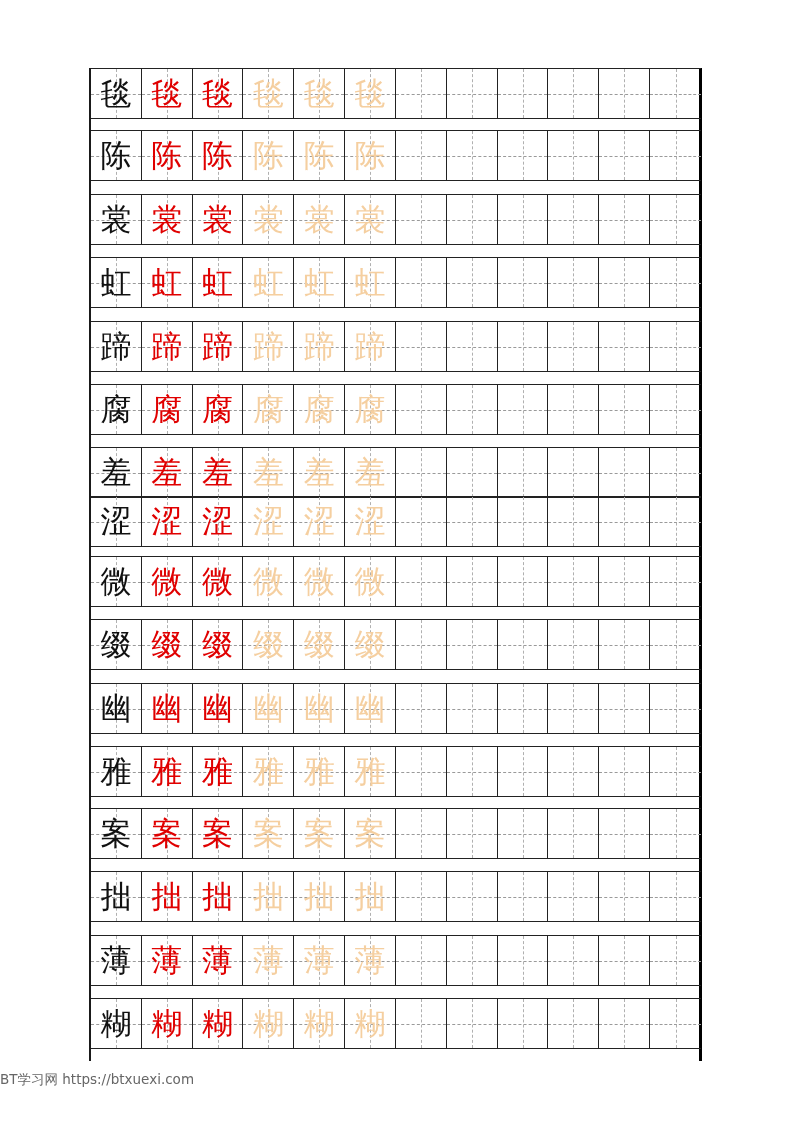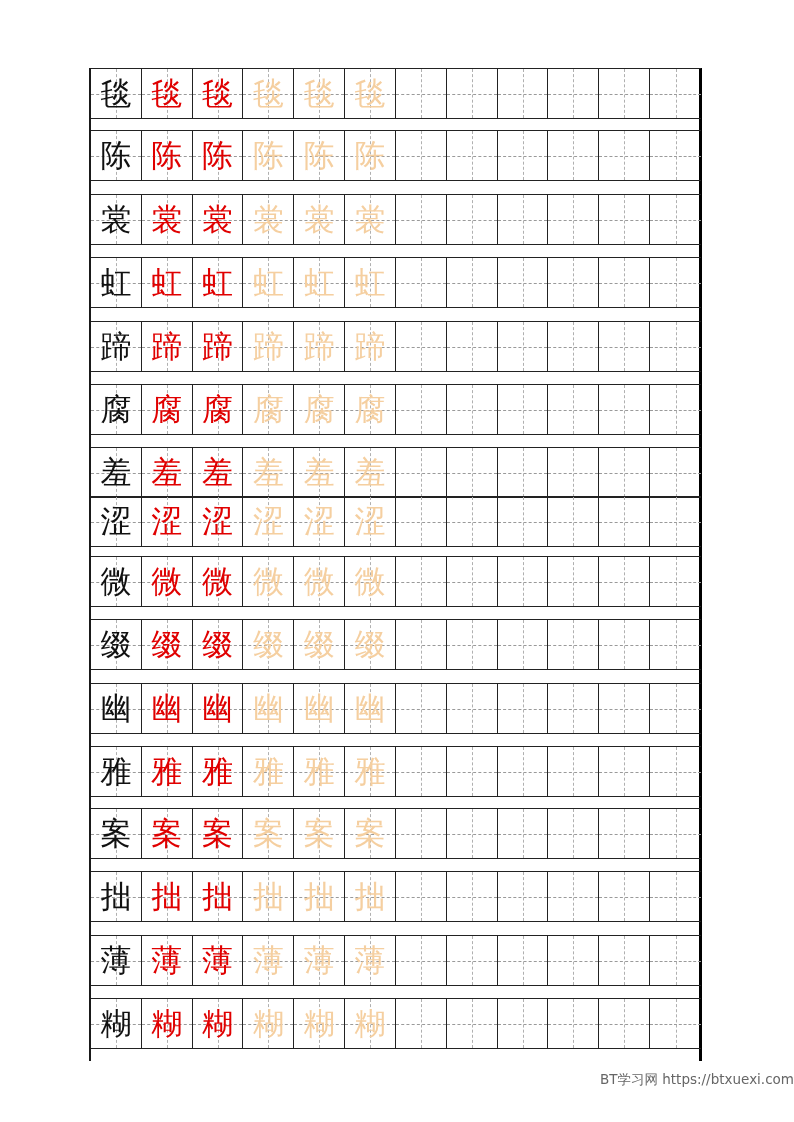--- a/index.html
+++ b/index.html
@@ -29,21 +29,21 @@
   }
   .glyph {
     position: absolute; inset: 0; display: flex; align-items: center; justify-content: center;
     font-family: "DejaVu Serif", "Liberation Serif", serif;
     font-size: 31px; line-height: 1; z-index: 1;
   }
   .g-model { color: #111111; }
   .g-red { color: #e00000; }
   .g-trace { color: #f5cfa0; }
   .footer {
-    position: absolute; top: 1071px; left: 0; width: 794px; text-align: right;
+    position: absolute; top: 1071px; left: 0; width: 794px; text-align: left;
     font-family: "DejaVu Sans", "Liberation Sans", sans-serif; font-size: 13.5px; color: #666;
   }
 </style>
 </head>
 <body>
 
 <div class="sheet" id="sheet">
     <div class="row" style="top: 0px;">
       <div class="cell">
         <span class="glyph g-model">毯</span>

